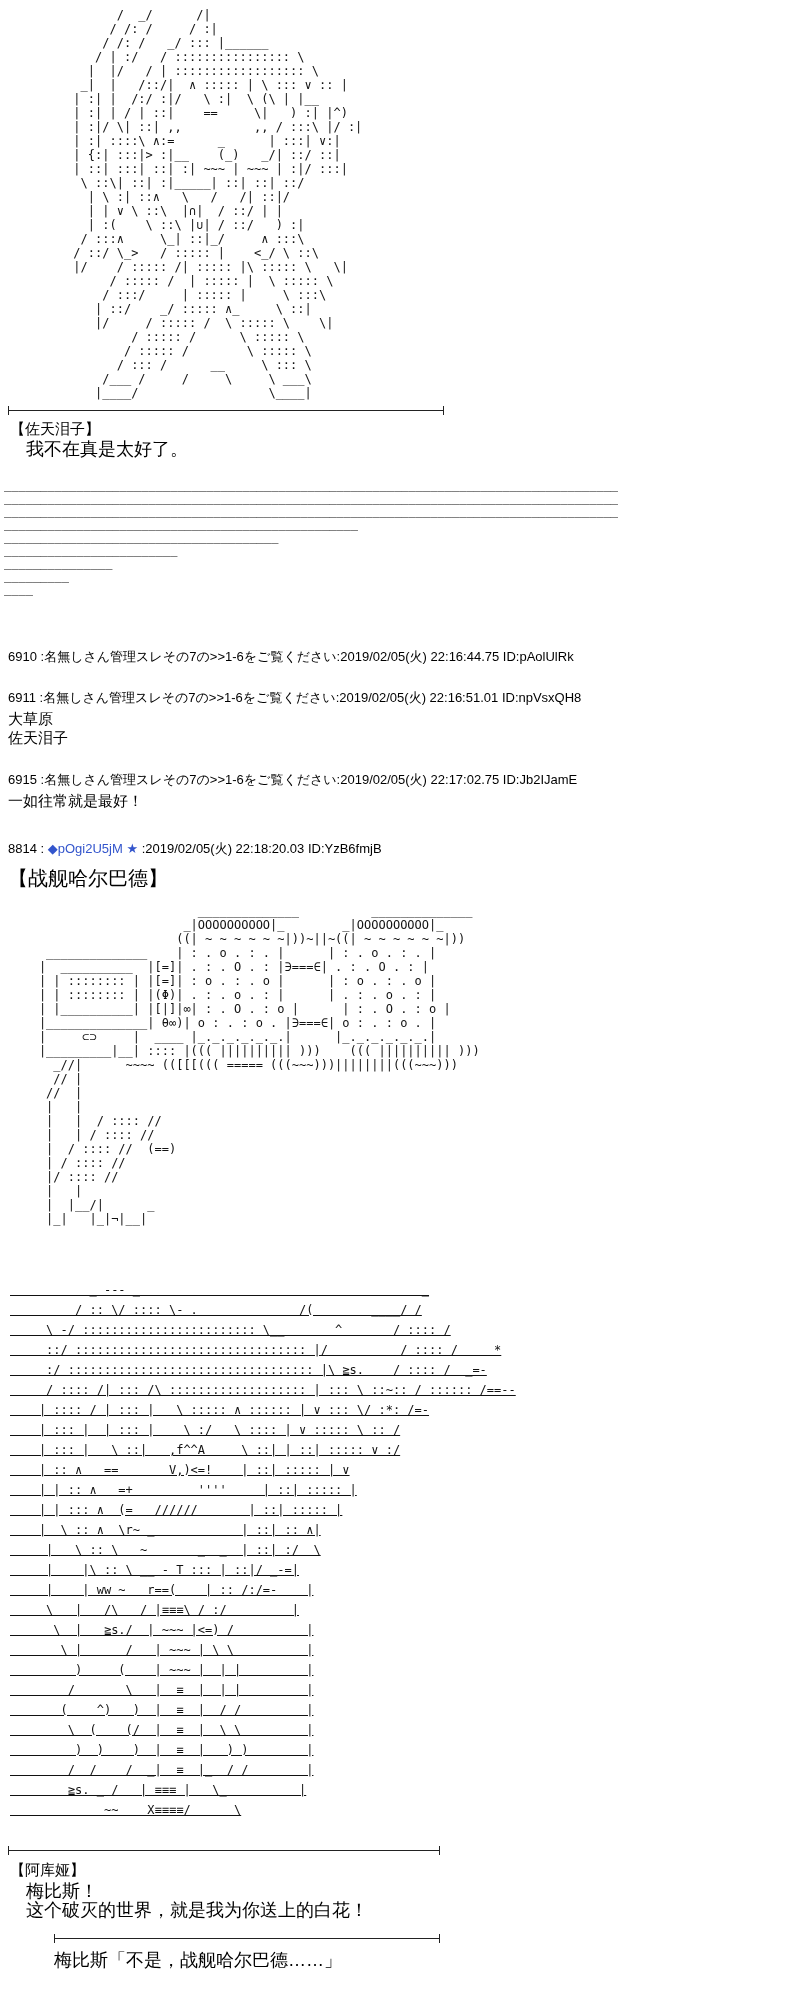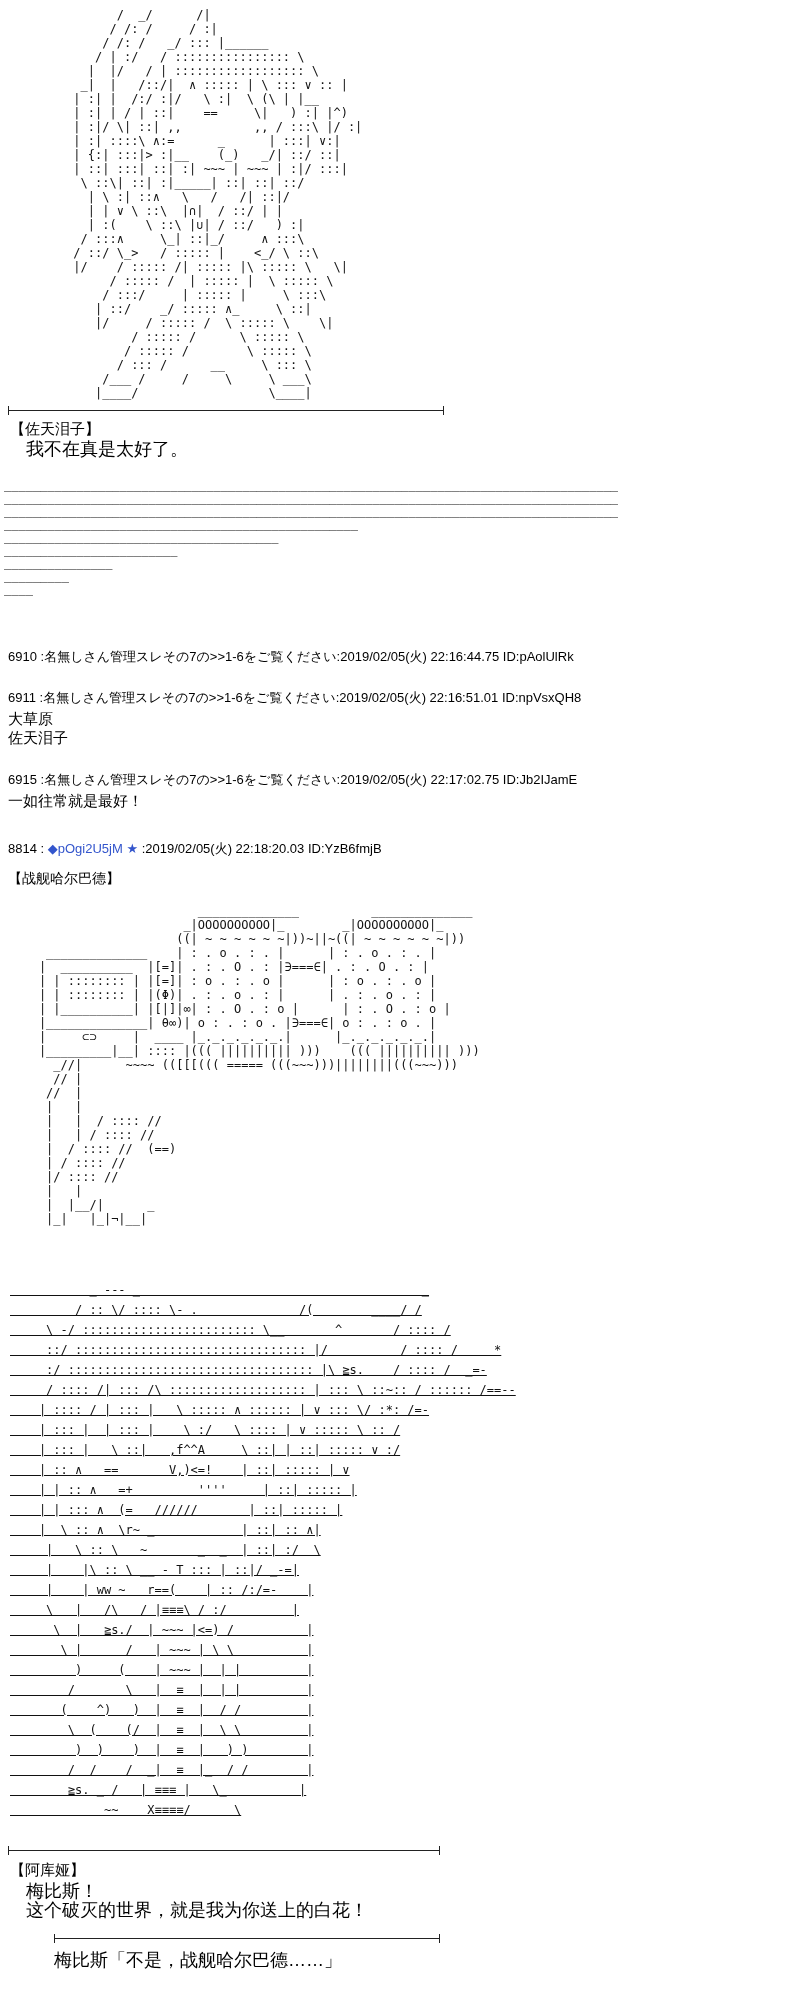--- a/index.html
+++ b/index.html
@@ -30,21 +30,21 @@
   .separator::before {
     content: "";
     position: absolute;
     left: 0; right: 0; top: 4px;
     border-top: 1px solid #222;
   }
   .post-header { font-size: 13px; line-height: 17px; color: #000; }
   .post-body { font-size: 15px; line-height: 19px; margin-top: 3px; white-space: pre-line; }
   .speaker { font-size: 15px; line-height: 19px; }
   .dialogue { font-size: 18px; line-height: 19px; white-space: pre-line; }
-  .char-title { font-size: 14px; line-height: 19px; }
+  .char-title { font-size: 20px; line-height: 19px; }
   .trip { color: #3355cc; }
 </style>
 </head>
 <body>
 
 <pre class="aa" style="margin:8px 0 0 30px">            /  _/      /|
            / /: /     / :|
           / /: /   _/ ::: |______
          / | :/   / :::::::::::::::: \
         |  |/   / | :::::::::::::::::: \

